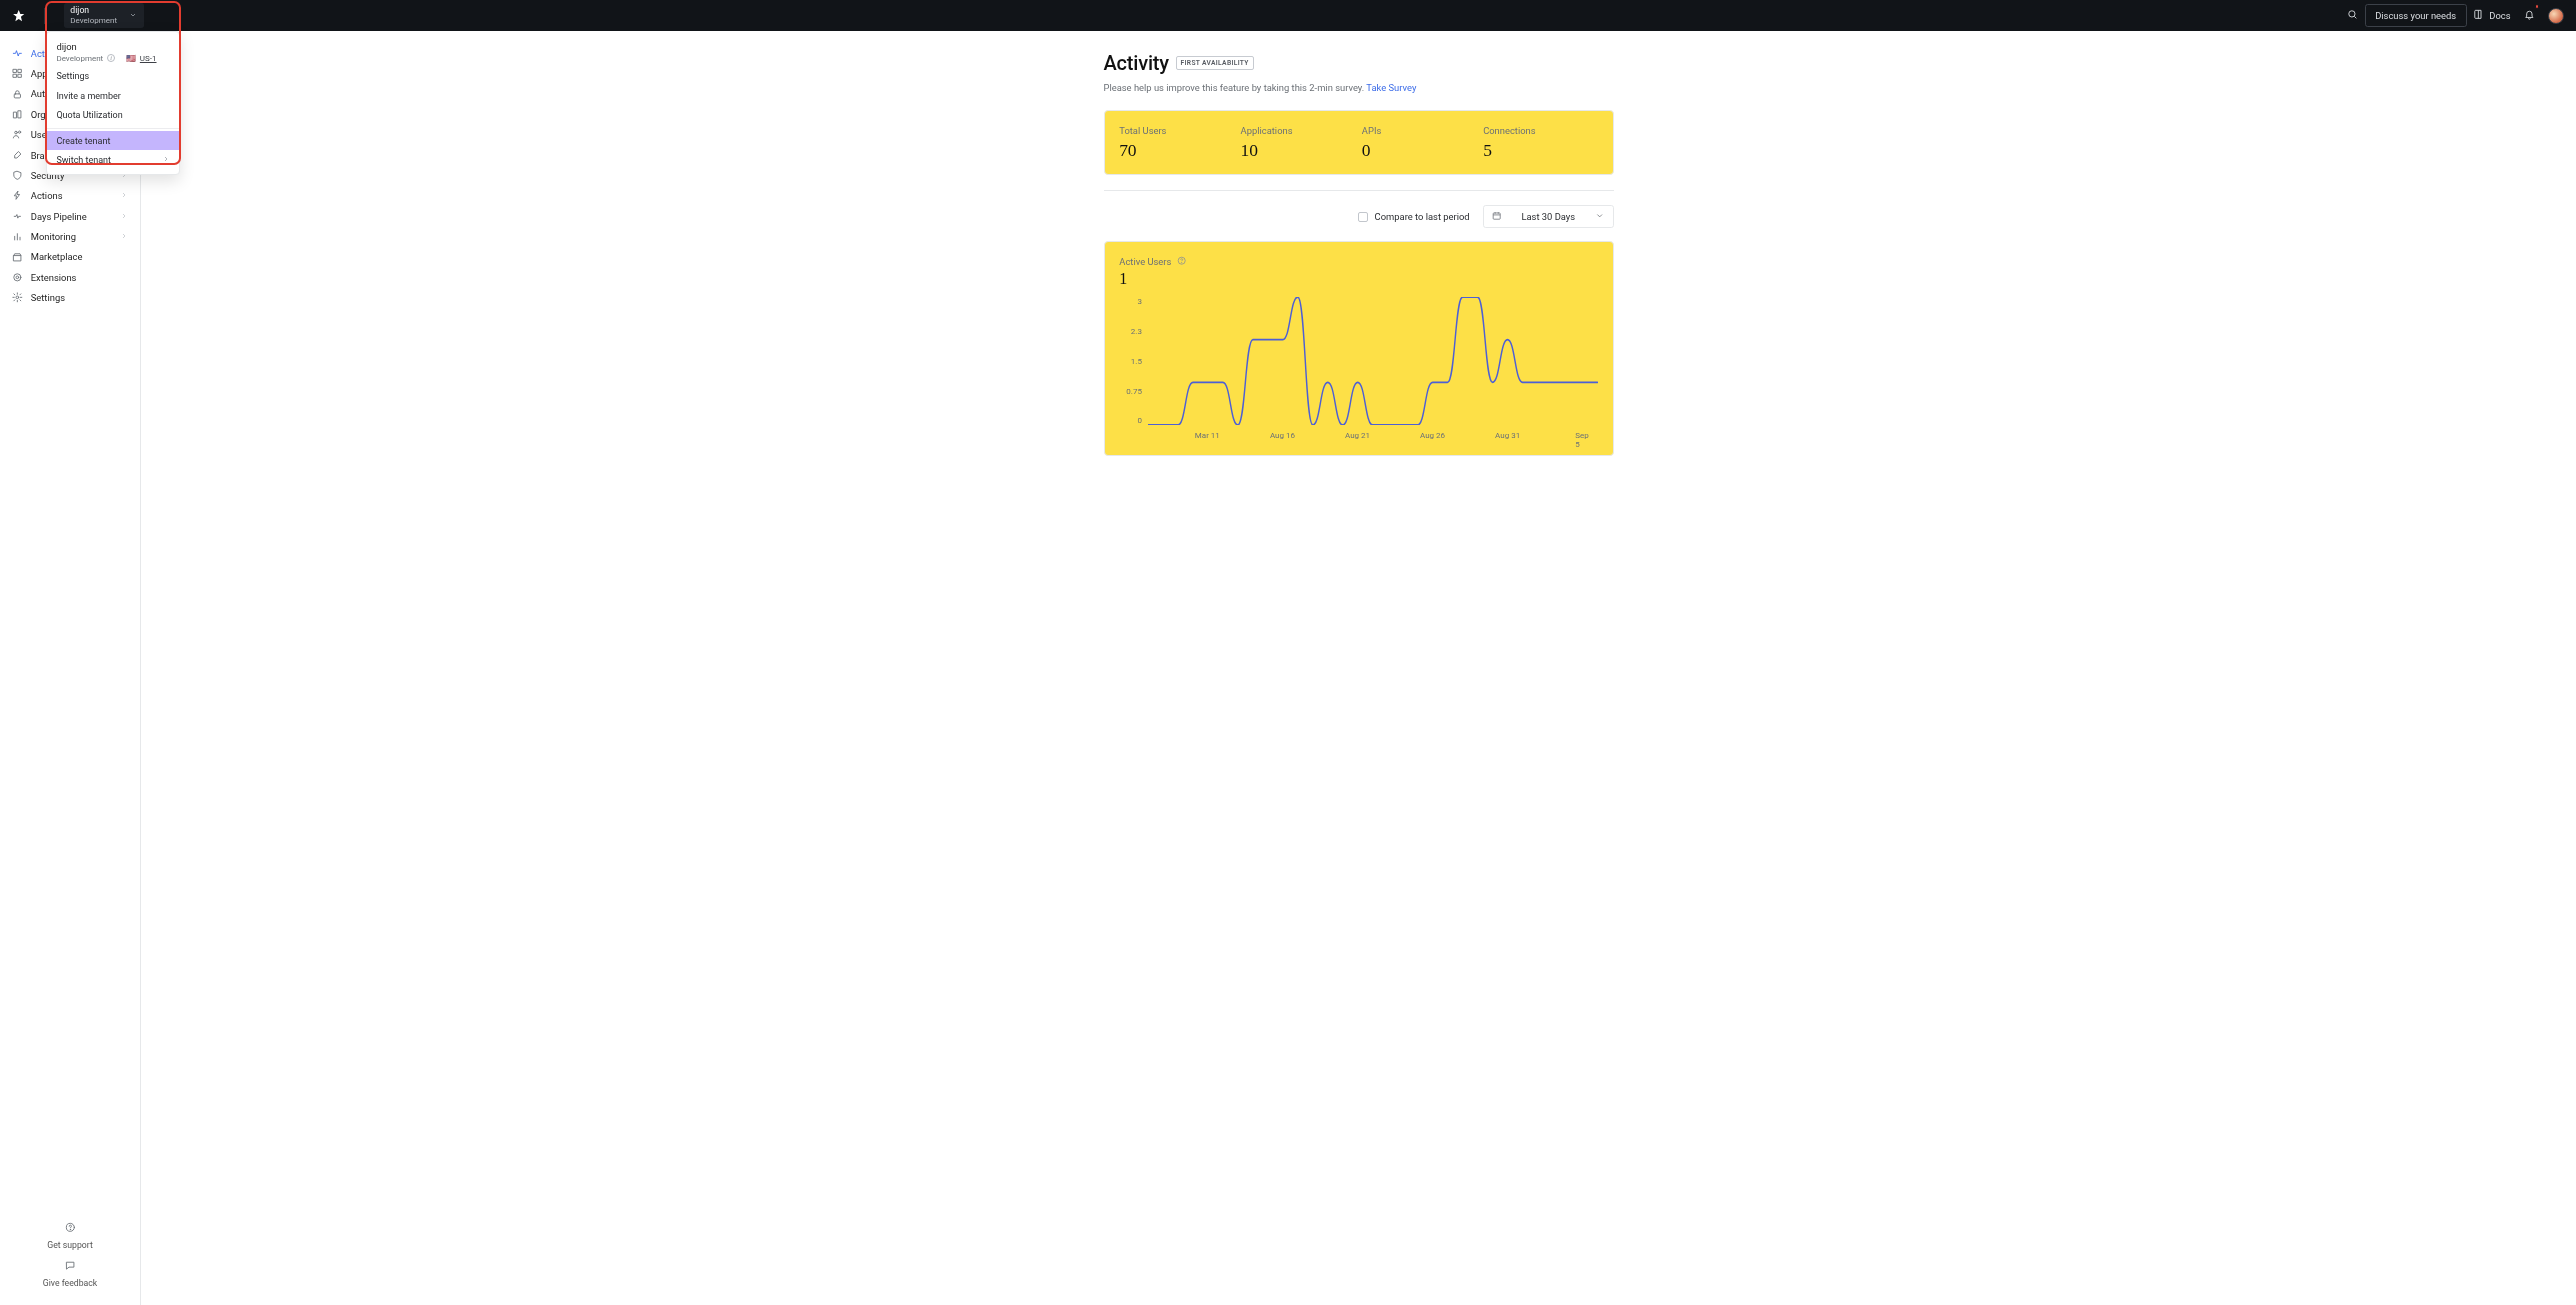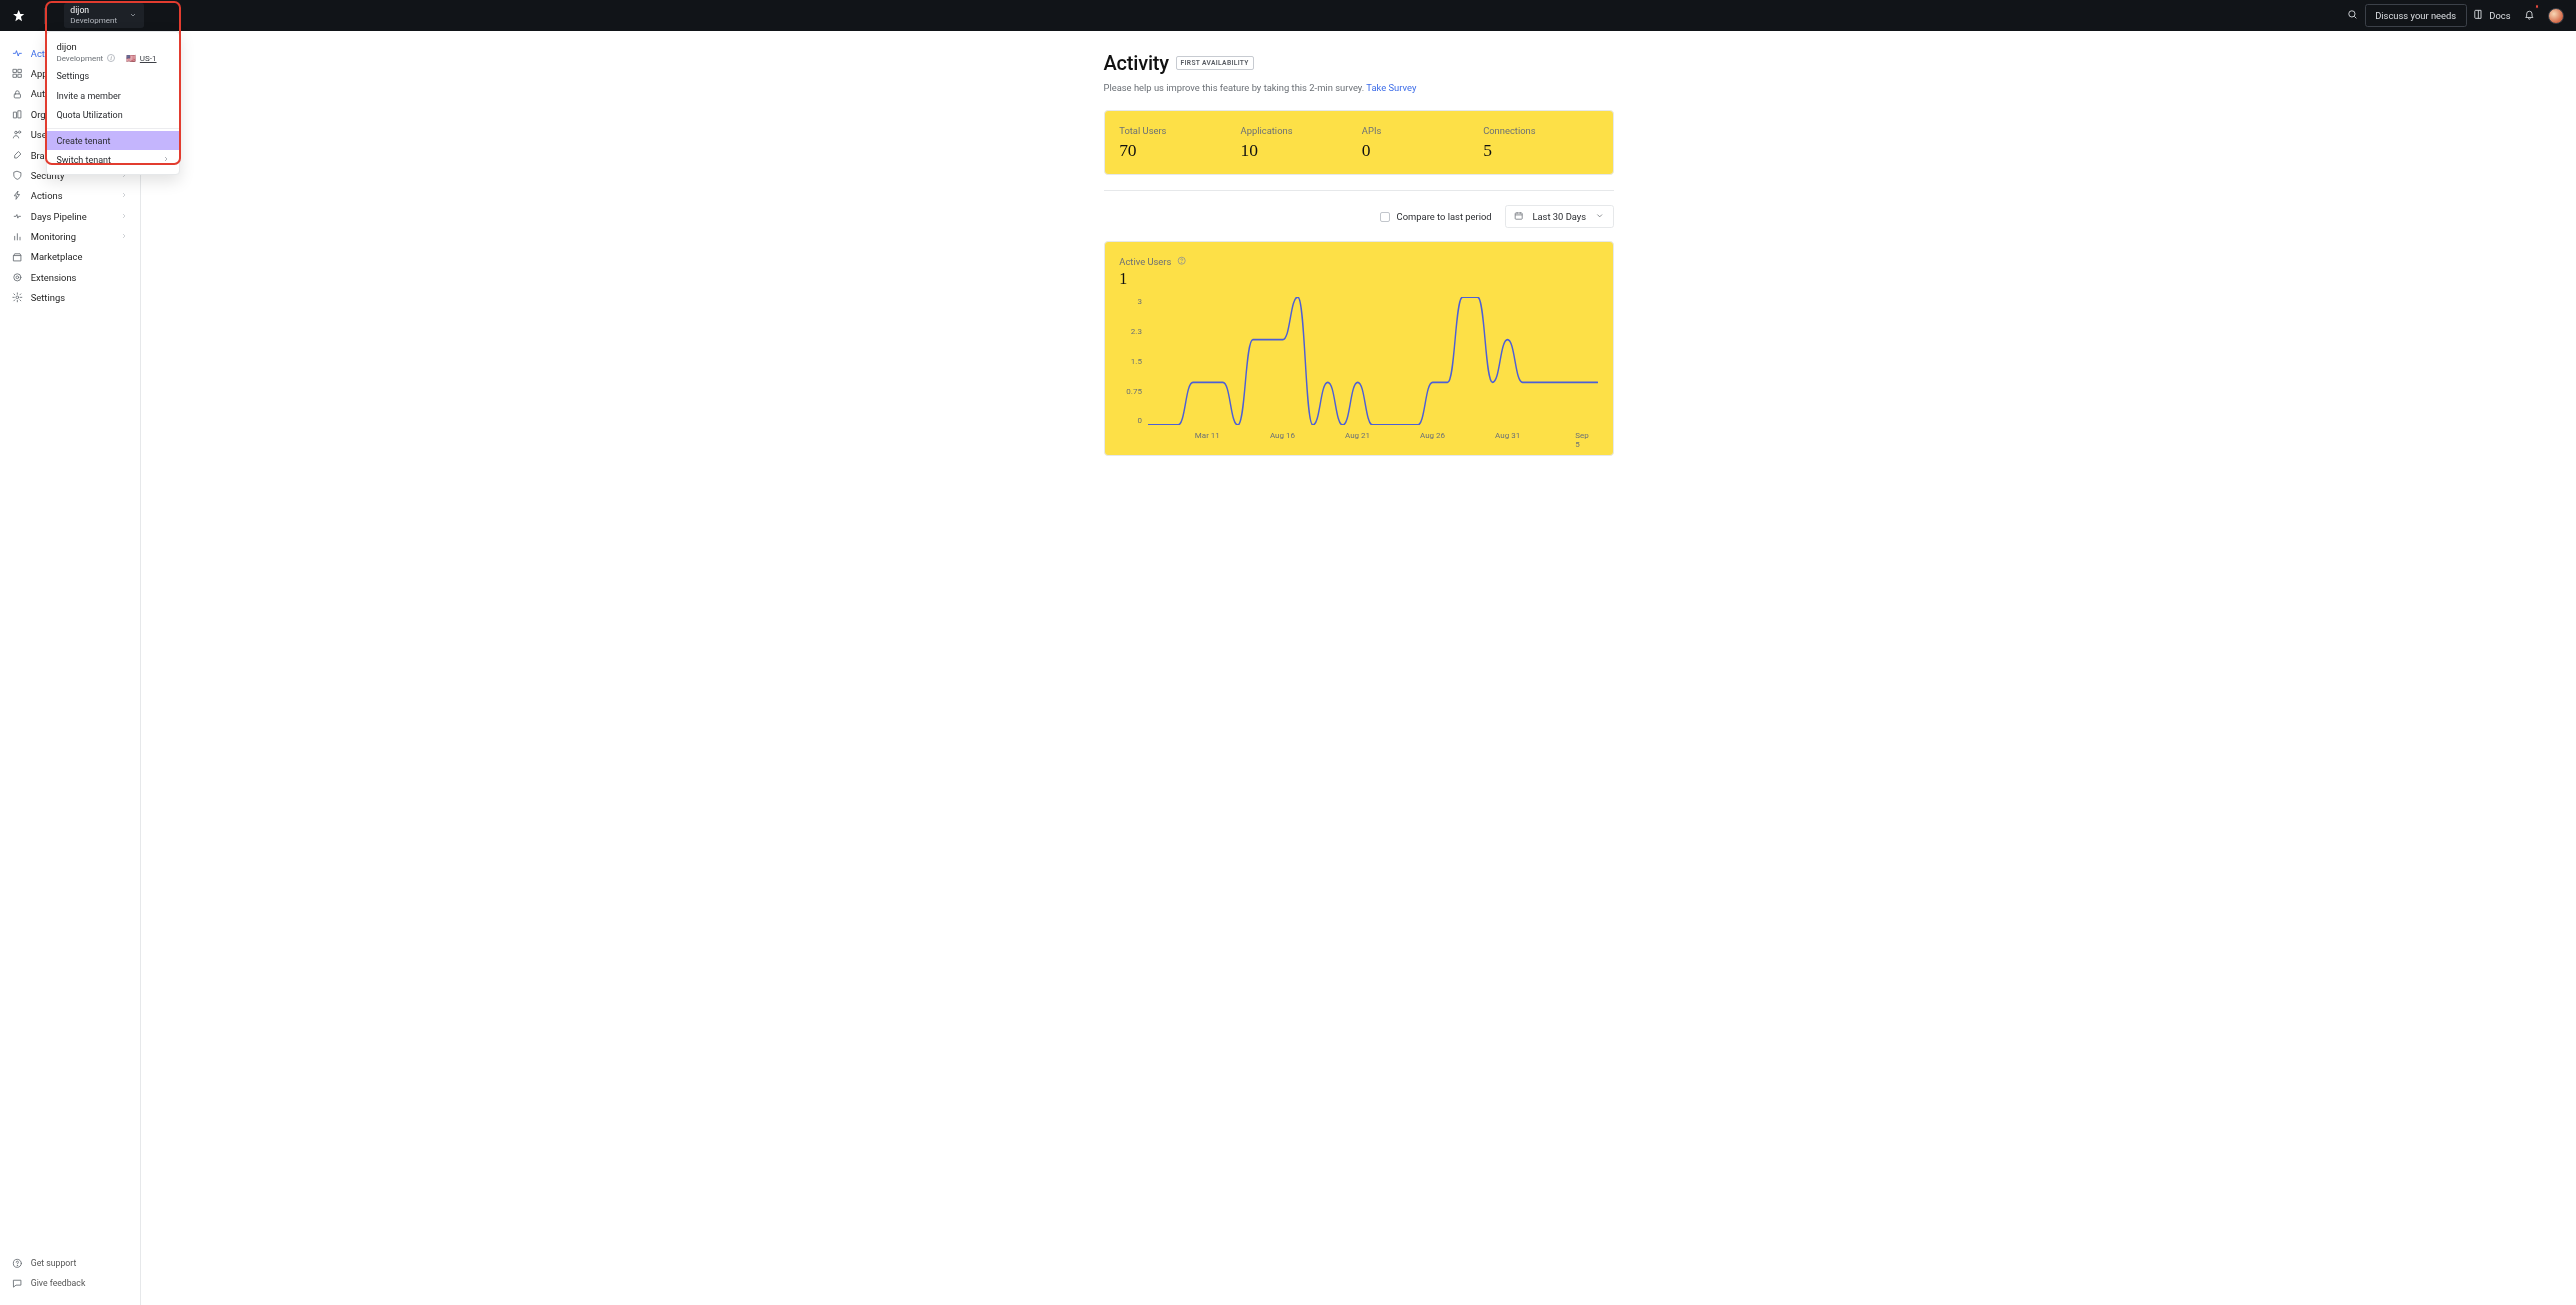--- a/index.html
+++ b/index.html
@@ -38,21 +38,21 @@
   
   .layout{display:flex;height:calc(100vh - 31px);}
   .sidebar{width:141px;border-right:0.7px solid var(--border);display:flex;flex-direction:column;padding-top:12px;background:var(--sidebar-bg);}
   .side-items{flex:1;padding:0 5.4px;}
   .side-item{display:flex;align-items:center;gap:8px;padding:4.7px 6.7px;border-radius:2.7px;cursor:pointer;font-size:9.4px;color:#1e1e1e;}
   .side-item .sic{width:10.7px;height:10.7px;flex-shrink:0;color:#6b7076;}
   .side-item.active .label{color:var(--link);}
   .side-item.active .sic{color:var(--link);}
   .side-item .chev{margin-left:auto;color:#b7bbc1;}
   .side-footer{padding:6.7px 5.4px 12px;border-top:0.7px solid transparent;}
-  .side-footer .side-item{font-size:8.7px;color:#555;}
+  .side-footer .side-item{font-size:8.7px;color:#555;flex-direction:column;}
 
   
   .main{flex:1;overflow:auto;padding:20px 0 27px;}
   .container{max-width:544px;margin:0 auto;padding:0 17px;}
   .page-title-row{display:flex;align-items:center;gap:6.7px;margin-bottom:6.7px;}
   .page-title{font-size:20px;font-weight:500;letter-spacing:-.01em;color:#111;}
   .badge{border:0.7px solid var(--badge-border);border-radius:2px;font-size:6.7px;font-weight:600;letter-spacing:.05em;padding:2px 4px;color:#565a61;}
   .subtext{color:#6b7076;font-size:9.4px;margin-bottom:17.5px;}
   .subtext a{color:var(--link);text-decoration:none;}
 
@@ -60,21 +60,21 @@
   .stats-card{display:flex;padding:13.4px 14.8px;gap:6.7px;margin-bottom:14.8px;}
   .stat{flex:1;}
   .stat-label{color:var(--stat-label);font-size:9.4px;margin-bottom:4px;}
   .stat-value{font-size:17.5px;font-weight:400;color:#111;font-family:ui-serif,serif;letter-spacing:-.01em;}
 
   .hr{height:0.7px;background:var(--border);margin:0 0 14.8px;}
 
   .controls-row{display:flex;justify-content:flex-end;align-items:center;gap:13.4px;margin-bottom:13.4px;}
   .checkbox-group{display:flex;align-items:center;gap:6.7px;color:#2a2c30;font-size:9.4px;}
   .checkbox{width:10px;height:10px;border:0.7px solid #c2c6cc;border-radius:2px;display:inline-block;}
-  .select-btn{border:0.7px solid var(--border);border-radius:2.7px;padding:4.7px 8px;display:flex;align-items:center;gap:9px;font-size:9.4px;color:#2a2c30;cursor:pointer;}
+  .select-btn{border:0.7px solid var(--border);border-radius:2.7px;padding:4.7px 8px;display:flex;align-items:center;gap:20px;font-size:9.4px;color:#2a2c30;cursor:pointer;}
   .select-btn svg{width:9.4px;height:9.4px;color:#6b7076;}
 
   .chart-card{padding:13.4px 14.8px 14.8px;}
   .chart-title{display:flex;align-items:flex-start;gap:5.4px;color:var(--stat-label);font-size:9.4px;margin-bottom:2.7px;}
   .chart-value{font-size:16px;font-family:ui-serif,serif;color:#111;margin-bottom:9.4px;}
   .chart-area{position:relative;height:128px;display:flex;}
   .y-axis{width:28px;display:flex;flex-direction:column;justify-content:space-between;align-items:flex-end;padding-right:5.4px;font-size:8px;color:#6b7076;}
   .plot{flex:1;position:relative;border-left:0.7px solid transparent;}
   .x-axis{display:flex;margin-left:28px;font-size:8px;color:#6b7076;padding-top:5.4px;position:relative;height:14.8px;}
   .x-axis span{position:absolute;transform:translateX(-50%);}

